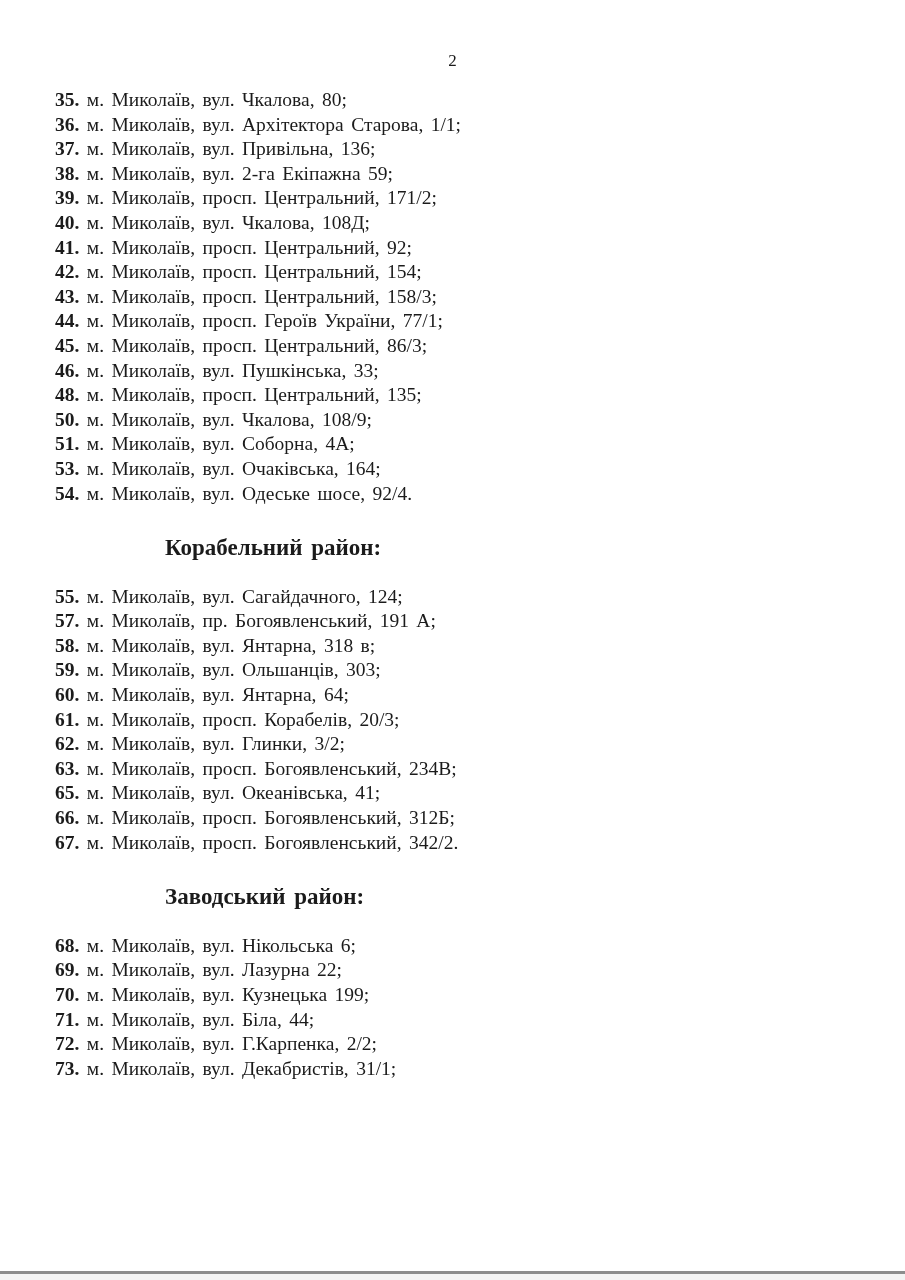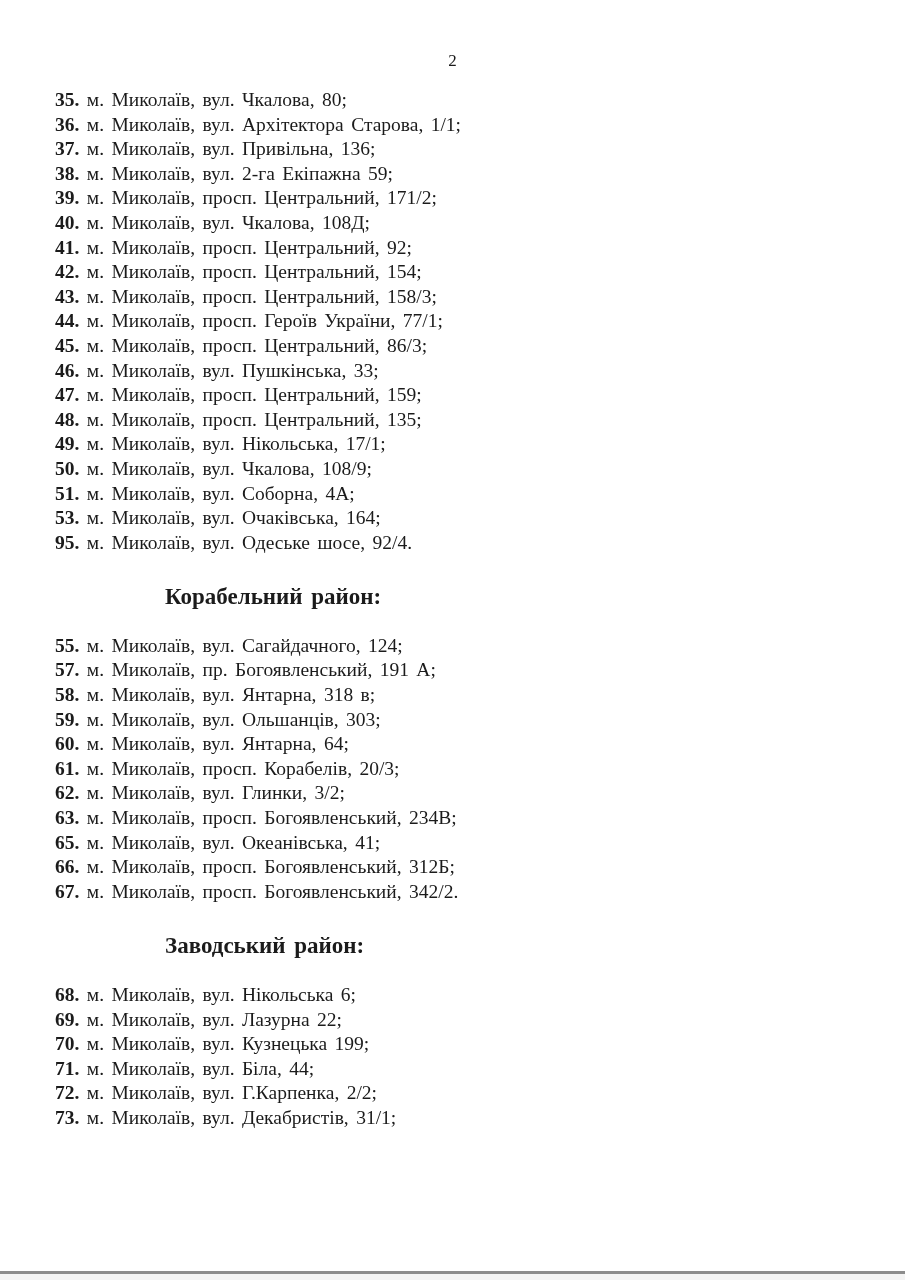--- a/index.html
+++ b/index.html
@@ -53,27 +53,25 @@
       <p class="address-item"><span class="item-number">37.</span> <span>м. Миколаїв, вул. Привільна, 136;</span></p>
       <p class="address-item"><span class="item-number">38.</span> <span>м. Миколаїв, вул. 2-га Екіпажна 59;</span></p>
       <p class="address-item"><span class="item-number">39.</span> <span>м. Миколаїв, просп. Центральний, 171/2;</span></p>
       <p class="address-item"><span class="item-number">40.</span> <span>м. Миколаїв, вул. Чкалова, 108Д;</span></p>
       <p class="address-item"><span class="item-number">41.</span> <span>м. Миколаїв, просп. Центральний, 92;</span></p>
       <p class="address-item"><span class="item-number">42.</span> <span>м. Миколаїв, просп. Центральний, 154;</span></p>
       <p class="address-item"><span class="item-number">43.</span> <span>м. Миколаїв, просп. Центральний, 158/3;</span></p>
       <p class="address-item"><span class="item-number">44.</span> <span>м. Миколаїв, просп. Героїв України, 77/1;</span></p>
       <p class="address-item"><span class="item-number">45.</span> <span>м. Миколаїв, просп. Центральний, 86/3;</span></p>
       <p class="address-item"><span class="item-number">46.</span> <span>м. Миколаїв, вул. Пушкінська, 33;</span></p>
-      <p class="address-item"><span class="item-number">47.</span> <span>м. Миколаїв, просп. Центральний, 159;</span></p>
       <p class="address-item"><span class="item-number">48.</span> <span>м. Миколаїв, просп. Центральний, 135;</span></p>
-      <p class="address-item"><span class="item-number">49.</span> <span>м. Миколаїв, вул. Нікольська, 17/1;</span></p>
       <p class="address-item"><span class="item-number">50.</span> <span>м. Миколаїв, вул. Чкалова, 108/9;</span></p>
       <p class="address-item"><span class="item-number">51.</span> <span>м. Миколаїв, вул. Соборна, 4А;</span></p>
       <p class="address-item"><span class="item-number">53.</span> <span>м. Миколаїв, вул. Очаківська, 164;</span></p>
-      <p class="address-item"><span class="item-number">95.</span> <span>м. Миколаїв, вул. Одеське шосе, 92/4.</span></p>
+      <p class="address-item"><span class="item-number">54.</span> <span>м. Миколаїв, вул. Одеське шосе, 92/4.</span></p>
       <div class="district-heading">Корабельний район:</div>
       <p class="address-item"><span class="item-number">55.</span> <span>м. Миколаїв, вул. Сагайдачного, 124;</span></p>
       <p class="address-item"><span class="item-number">57.</span> <span>м. Миколаїв, пр. Богоявленський, 191 А;</span></p>
       <p class="address-item"><span class="item-number">58.</span> <span>м. Миколаїв, вул. Янтарна, 318 в;</span></p>
       <p class="address-item"><span class="item-number">59.</span> <span>м. Миколаїв, вул. Ольшанців, 303;</span></p>
       <p class="address-item"><span class="item-number">60.</span> <span>м. Миколаїв, вул. Янтарна, 64;</span></p>
       <p class="address-item"><span class="item-number">61.</span> <span>м. Миколаїв, просп. Корабелів, 20/3;</span></p>
       <p class="address-item"><span class="item-number">62.</span> <span>м. Миколаїв, вул. Глинки, 3/2;</span></p>
       <p class="address-item"><span class="item-number">63.</span> <span>м. Миколаїв, просп. Богоявленський, 234В;</span></p>
       <p class="address-item"><span class="item-number">65.</span> <span>м. Миколаїв, вул. Океанівська, 41;</span></p>

